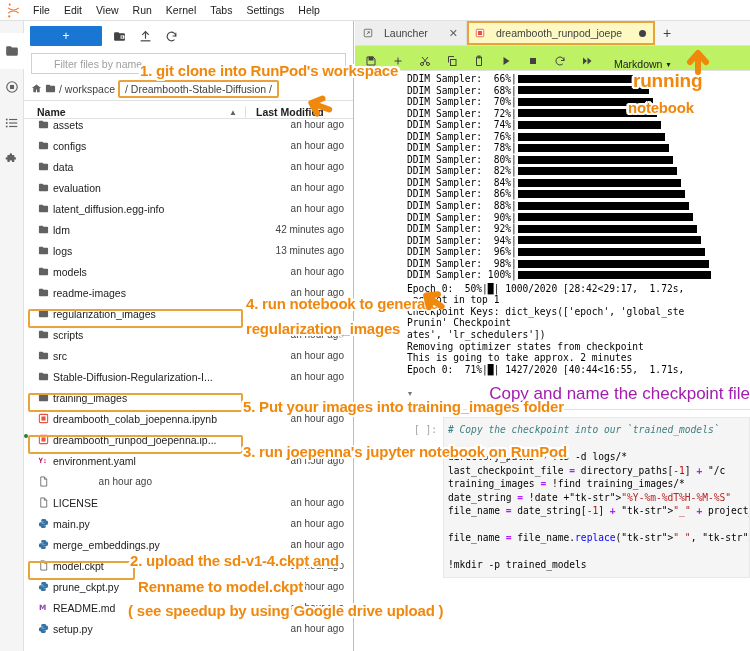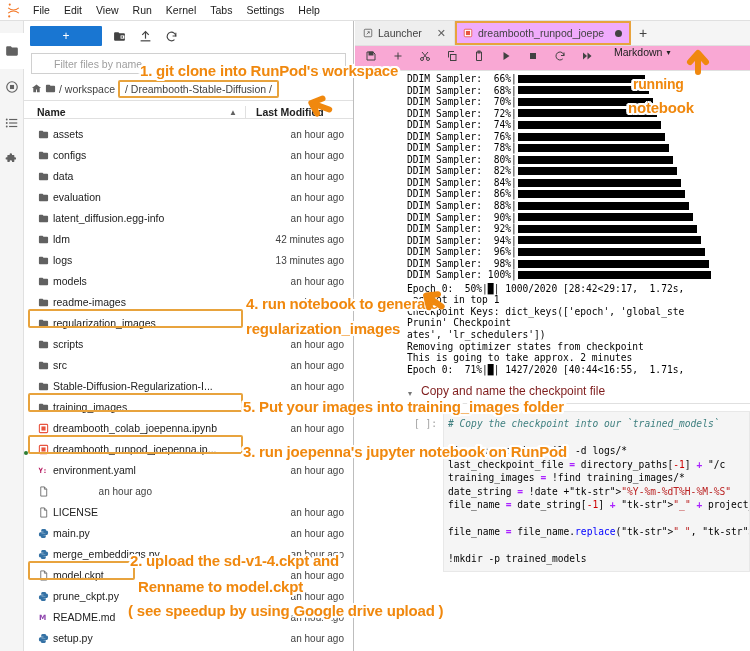--- a/index.html
+++ b/index.html
@@ -60,66 +60,66 @@
     display: flex; height: 19px; align-items: flex-end;
     border-top: 1px solid #e0e0e0; border-bottom: 1px solid #e0e0e0;
     font-size: 10.5px; font-weight: bold; color: #212121;
   }
   .fb-h-name { flex: 1; padding-left: 13px; display: flex; align-items: center; }
   .fb-h-sort { margin-left: auto; margin-right: 8px; font-size: 8px; color: #616161; }
   .fb-h-mod { width: 108px; border-left: 1px solid #e0e0e0; padding-left: 10px; }
 
   .fb-list { flex: 1; overflow: hidden; }
   .fb-row {
-    display: flex; align-items: flex-end; height: 21px;
+    display: flex; align-items: flex-start; height: 21px;
     font-size: 10.5px; color: #212121; padding-left: 4px; position: relative;
   }
   .fb-row .dot { width: 5px; }
   .fb-icon { width: 20px; display: flex; align-items: center; justify-content: center; }
   .fb-icon svg { width: 11px; height: 11px; }
   .fb-name { flex: 1; white-space: nowrap; overflow: hidden; }
   .fb-mod { width: 108px; text-align: right; padding-right: 9px; color: #424242; font-size: 10px; }
   .fb-row.boxed .boxwrap {
     position: absolute; left: 4px; top: 1px; height: 19px;
     border: 2px solid #e8a33d; border-radius: 2px; pointer-events: none;
   }
   .run-dot { position: absolute; left: 0px; width: 4px; height: 4px; background: #2e7d32; border-radius: 50%; }
 
   
   .mainarea { position: absolute; top: 21px; left: 355px; width: 395px; height: 630px; background: #fff; }
 
   .tabbar { height: 25px; display: flex; align-items: stretch; background: #f5f5f5; border-bottom: 1px solid #e0e0e0; }
   .tab {
-    display: flex; align-items: center; gap: 5px; padding: 0 8px;
+    display: flex; align-items: center; gap: 11px; padding: 0 8px;
     font-size: 10.5px; color: #424242; border-right: 1px solid #e0e0e0; background: #eeeeee;
     position: relative; white-space: nowrap;
   }
-  .tab.active { background: #f0abfc; }
+  .tab.active { background: #fef9c3; }
   .tab svg { width: 10px; height: 10px; }
   .tab .closex { font-size: 11px; color: #616161; margin-left: 10px; }
   .tab .busy { width: 7px; height: 7px; border-radius: 50%; background: #424242; margin-left: 6px; }
   .tab.boxed { outline: 2px solid #e8a33d; outline-offset: -2px; }
   .tab-plus { width: 24px; display: flex; align-items: center; justify-content: center; font-size: 14px; color: #424242; }
 
-  .nb-toolbar { height: 25px; display: flex; align-items: flex-start; gap: 8px; padding: 0 6px; border-bottom: 1px solid #e0e0e0; background: #f9a8d4; }
+  .nb-toolbar { height: 25px; display: flex; align-items: flex-end; gap: 8px; padding: 0 6px; border-bottom: 1px solid #e0e0e0; background: #bef264; }
   .nb-tool { width: 19px; height: 19px; display: flex; align-items: center; justify-content: center; color: #424242; }
   .nb-tool svg { width: 12px; height: 12px; }
   .nb-select { font-size: 10.5px; color: #212121; display: flex; align-items: center; gap: 4px; margin-left: 10px; }
 
   .nb-body { position: relative; height: 578px; overflow: hidden; background: #fff; padding-left: 48px; }
 
   .out-area { font-family: "DejaVu Sans Mono", monospace; font-size: 9.6px; color: #000; padding: 2px 0 0 4px; line-height: 11.55px; }
   .out-line { white-space: pre; display: flex; align-items: center; height: 11.55px; }
   .ddim-label { white-space: pre; }
   .ddim-bar { display: inline-block; height: 8px; background: #000; margin-left: 1px; }
   .out-txt { white-space: pre; }
 
   .md-cell { display: flex; align-items: flex-start; margin-top: 7px; }
   .md-collapser { width: 14px; text-align: center; font-size: 8px; color: #757575; padding-top: 7px; }
-  .md-head { font-size: 12px; color: #7f1d1d; font-weight: normal; padding: 2px 0 5px 4px; white-space: nowrap; }
+  .md-head { font-size: 17px; color: #a21caf; font-weight: normal; padding: 2px 0 5px 4px; white-space: nowrap; text-align: right; }
   .md-underline { border-bottom: 1px solid #e0e0e0; margin-left: 14px; }
 
   .code-cell { display: flex; align-items: flex-start; margin-top: 7px; }
   .code-prompt { width: 40px; text-align: right; padding-right: 6px; font-family: "DejaVu Sans Mono", monospace; font-size: 9.6px; color: #9e9e9e; padding-top: 7px; }
   .code-box { flex: 1; background: #f5f5f5; border: 1px solid #e8e8e8; padding: 5px 4px; font-family: "DejaVu Sans Mono", monospace; font-size: 9.6px; line-height: 13.5px; overflow: hidden; white-space: pre; }
   .tk-com { color: #408080; font-style: italic; }
   .tk-op  { color: #aa22ff; font-weight: bold; }
   .tk-num { color: #cc0000; }
   .tk-str { color: #ba2121; }
   .tk-fn  { color: #0000ff; }
@@ -638,21 +638,21 @@
 
   <div id="anno-layer">
       <div class="anno-l" style="left: 140px; top: 62px; font-size: 15px;">1. git clone into RunPod's workspace</div>
       <div class="anno-l" style="left: 130px; top: 552px; font-size: 15px;">2. upload the sd-v1-4.ckpt and</div>
       <div class="anno-l" style="left: 138px; top: 578px; font-size: 15px;">Renname to model.ckpt</div>
       <div class="anno-l" style="left: 128px; top: 602px; font-size: 15px;">( see speedup by using Google drive upload )</div>
       <div class="anno-l" style="left: 243px; top: 443px; font-size: 15px;">3. run joepenna's jupyter notebook on RunPod</div>
       <div class="anno-l" style="left: 246px; top: 295px; font-size: 15px;">4. run notebook to generate</div>
       <div class="anno-l" style="left: 246px; top: 320px; font-size: 15px;">regularization_images</div>
       <div class="anno-l" style="left: 243px; top: 398px; font-size: 15px;">5. Put your images into training_images folder</div>
-      <div class="anno-l" style="left: 633px; top: 76px; font-size: 14px;">running</div>
+      <div class="anno-l" style="left: 633px; top: 70px; font-size: 19px;">running</div>
       <div class="anno-l" style="left: 628px; top: 99px; font-size: 15px;">notebook</div>
       <div class="arrow" style="left: 300px; top: 88px;">
         <svg width="34" height="34" viewBox="0 0 34 34" style="transform:rotate(200deg)">
           <path d="M4 17h16M14 9l9 8-9 8" stroke="#f0880e" stroke-width="6" fill="none" stroke-linecap="round" stroke-linejoin="round"></path>
         </svg>
       </div>
       <div class="arrow" style="left: 681px; top: 42px;">
         <svg width="34" height="34" viewBox="0 0 34 34" style="transform:rotate(270deg)">
           <path d="M4 17h16M14 9l9 8-9 8" stroke="#f0880e" stroke-width="6" fill="none" stroke-linecap="round" stroke-linejoin="round"></path>
         </svg>

